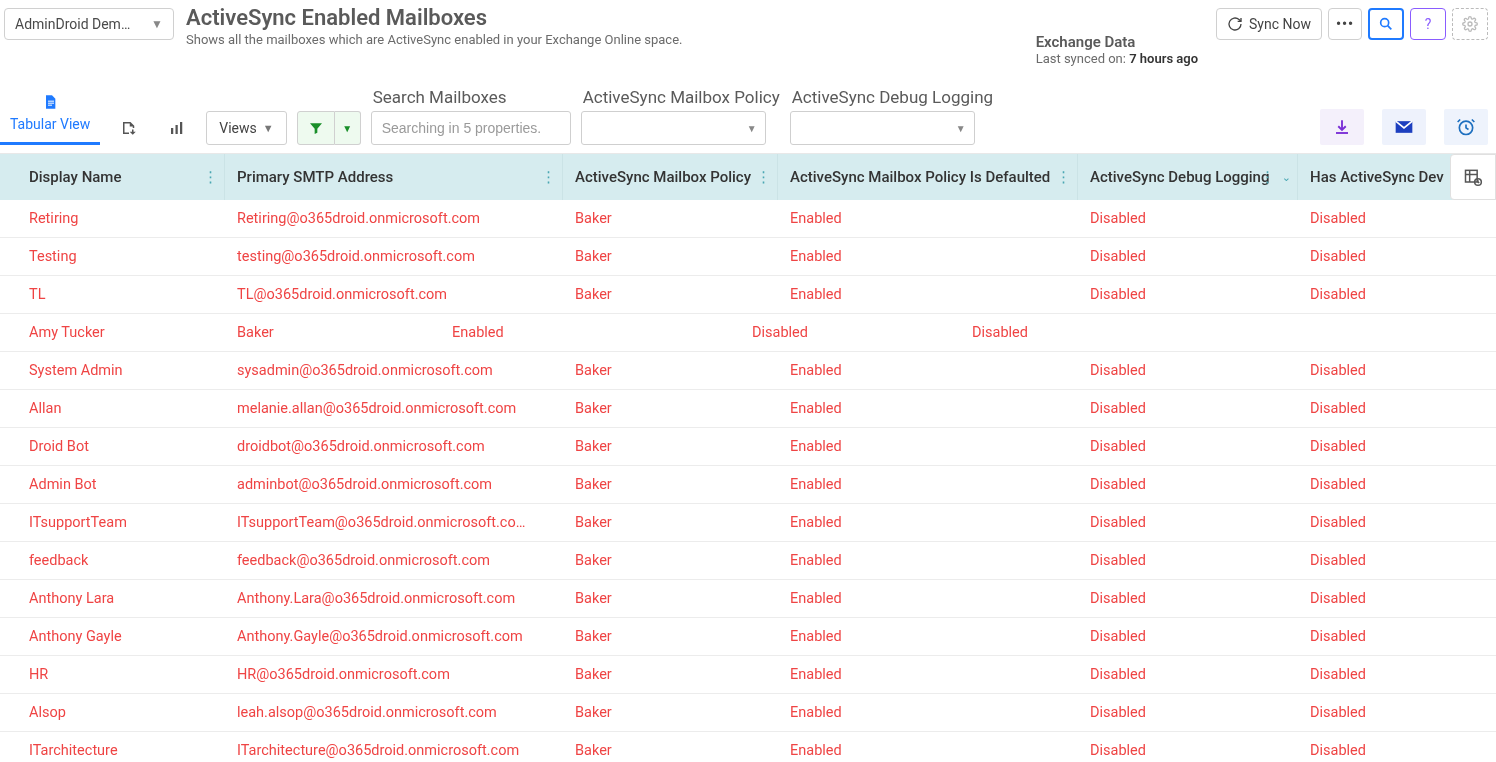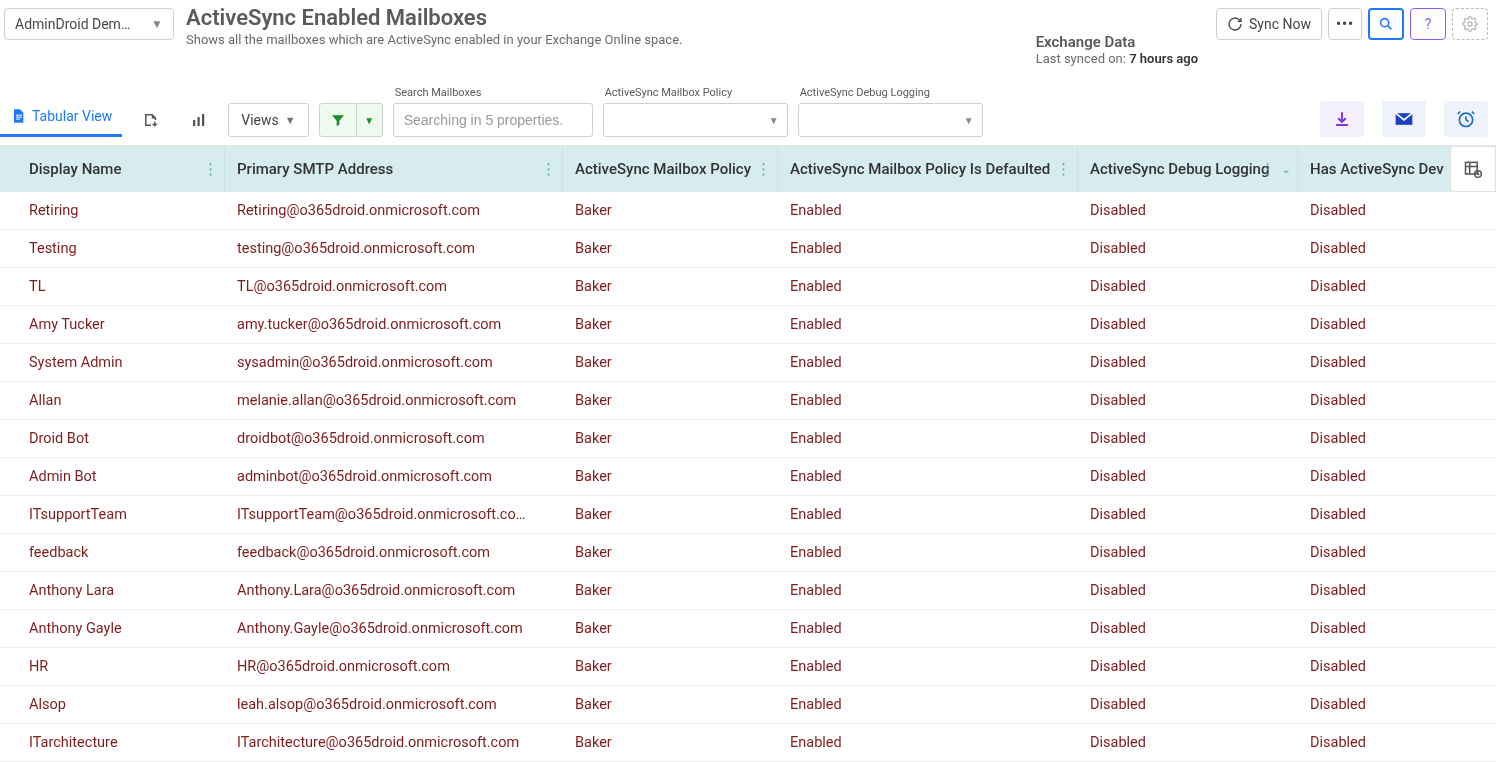--- a/index.html
+++ b/index.html
@@ -63,41 +63,41 @@
   .btn.help { border:1px solid #8a5cff; color:#8a5cff;}
   .btn.more { width:34px; font-weight:bold; letter-spacing:1px;}
   .toolbar2 {
     display:flex; align-items:flex-end; gap:10px;
     padding: 20px 8px 8px 0;
     border-bottom: 1px solid #e8e8e8;
   }
   .tab-view {
     display:flex; align-items:center; gap:6px;
     border-bottom:3px solid #1f7aff; padding:8px 10px 10px 10px;
-    color:#1f7aff; font-size:14px; cursor:pointer;
+    color:#1f7aff; font-size:14px; cursor:pointer;flex-direction:column;
   }
   .tb-icon {
     width:38px; height:34px; display:flex; align-items:center; justify-content:center;
     color:#555; cursor:pointer;
   }
   .views-btn {
     border:1px solid #d0d0d0; border-radius:3px; background:#fff;
     height:34px; padding:0 12px; display:flex; align-items:center; gap:6px;
     cursor:pointer; color:#444;
   }
   .filter-group { display:flex; }
   .filter-btn {
     border:1px solid #d0d0d0; background:#eefaef;
     width:38px; height:34px; display:flex; align-items:center; justify-content:center;
     cursor:pointer; color:#1a8f2a;
   }
   .filter-btn:first-child { border-top-left-radius:3px; border-bottom-left-radius:3px;}
   .filter-btn:last-child { border-top-right-radius:3px; border-bottom-right-radius:3px; border-left:none;}
   .field-col { display:flex; flex-direction:column; gap:4px;}
-  .field-label { font-size:11px; color:#5a5a5a; padding-left:2px;}
+  .field-label { font-size:17px; color:#5a5a5a; padding-left:2px;}
   .text-input {
     border:1px solid #cfcfcf; border-radius:3px; height:34px; width:200px;
     padding:0 10px; font-size:14px; color:#333; outline:none;
   }
   .text-input::placeholder { color:#9a9a9a; }
   .select-box {
     border:1px solid #cfcfcf; border-radius:3px; height:34px; width:185px;
     display:flex; align-items:center; justify-content:flex-end; padding:0 8px;
     cursor:pointer;
   }
@@ -125,21 +125,21 @@
   }
   .col-gear {
     position:absolute; right:0; top:0; width:46px; height:46px;
     background:#fff; border:1px solid #e0e0e0; border-radius:4px 0 0 4px;
     display:flex; align-items:center; justify-content:center; color:#555;
     cursor:pointer; z-index:5;
   }
   .tbody { }
   .tr {
     display:flex; height:38px; align-items:stretch;
-    border-bottom:1px solid #ececec; font-size:14.5px; color:#7f1d1d;
+    border-bottom:1px solid #ececec; font-size:14.5px; color:#ef4444;
   }
   .td {
     display:flex; align-items:center; padding:0 12px; overflow:hidden;
     white-space:nowrap; text-overflow:ellipsis;
   }
   .c1 { width:225px;padding-left:29px; }
   .c2 { width:338px; }
   .c3 { width:215px; }
   .c4 { width:300px; }
   .c5 { width:220px; }
@@ -321,21 +321,20 @@
       <div class="tr">
         <div class="td c1">TL</div>
         <div class="td c2">TL@o365droid.onmicrosoft.com</div>
         <div class="td c3">Baker</div>
         <div class="td c4">Enabled</div>
         <div class="td c5">Disabled</div>
         <div class="td c6">Disabled</div>
       </div>
       <div class="tr">
         <div class="td c1">Amy Tucker</div>
-        <div class="td c2">amy.tucker@o365droid.onmicrosoft.com</div>
         <div class="td c3">Baker</div>
         <div class="td c4">Enabled</div>
         <div class="td c5">Disabled</div>
         <div class="td c6">Disabled</div>
       </div>
       <div class="tr">
         <div class="td c1">System Admin</div>
         <div class="td c2">sysadmin@o365droid.onmicrosoft.com</div>
         <div class="td c3">Baker</div>
         <div class="td c4">Enabled</div>

